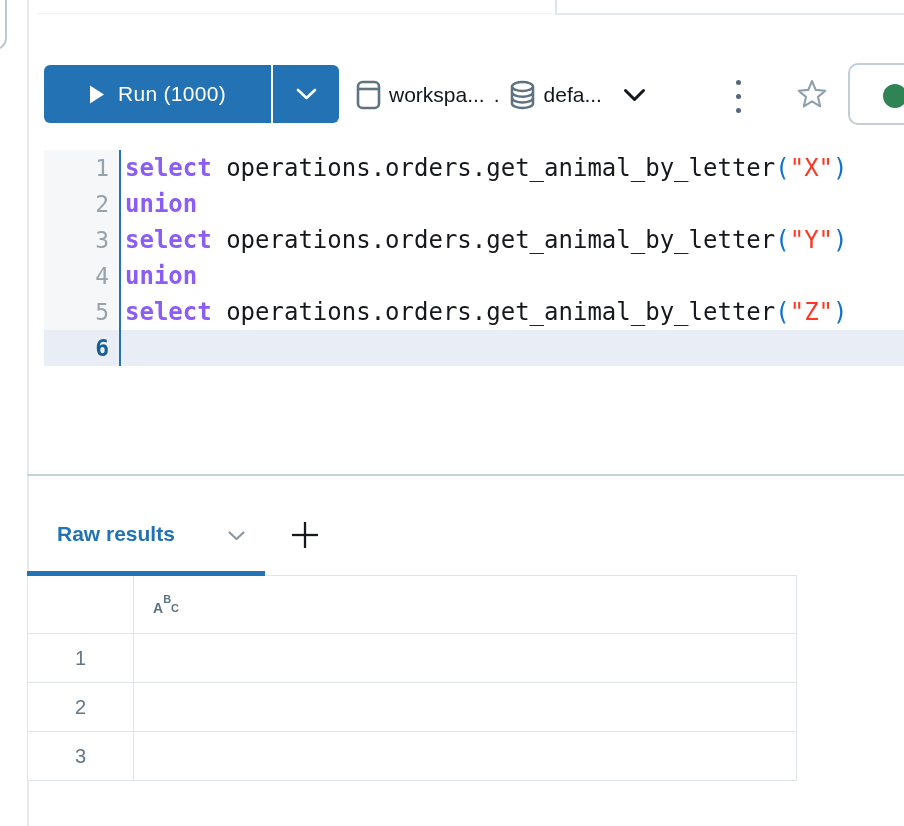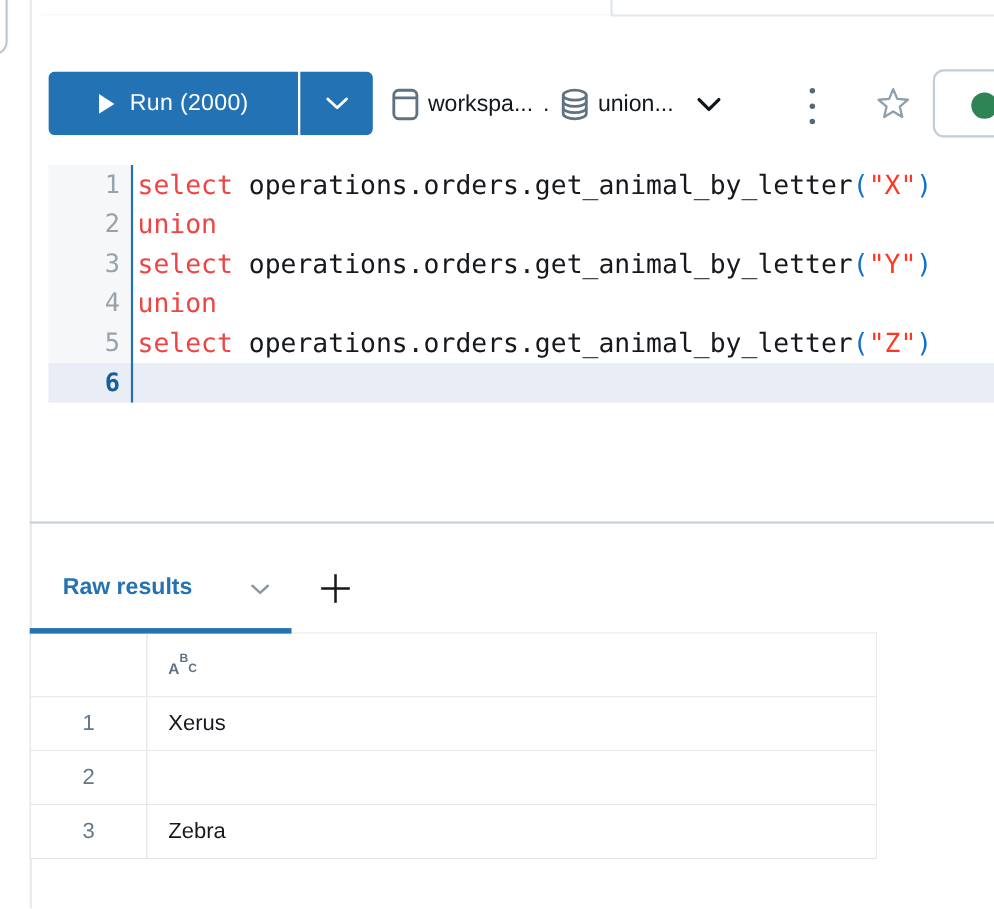--- a/index.html
+++ b/index.html
@@ -48,21 +48,21 @@
   
   .editor { left:44px; top:150px; width:860px; }
   .ed-row { display:flex; height:36px; }
   .ed-row.active { background:#e9edf6; }
   .ed-gutter { width:75px; background:#f6f7f9; text-align:right; padding-right:10px;
     font-family:"DejaVu Sans Mono", monospace; font-size:23px; line-height:36px; color:#98a2ab; }
   .ed-row.active .ed-gutter { background:transparent; color:#175e97; font-weight:bold; }
   .ed-code { flex:1; padding-left:6px; font-family:"DejaVu Sans Mono", monospace;
     font-size:24px; line-height:36px; white-space:pre; }
   .gutter-border { left:119px; top:150px; width:2px; height:216px; background:#2272b4; }
-  .tok-kw { color:#ef4444; }
+  .tok-kw { color:#8b5cf6;font-weight:bold; }
   .tok-id { color:#15181c; }
   .tok-pr { color:#0e71d0; }
   .tok-str { color:#ff3621; }
 
   
   .section-divider { left:27px; top:474px; width:877px; height:2px; background:#c7d1d8; }
   .results-tab { left:57px; top:522px; display:flex; align-items:flex-start; cursor:pointer; }
   .results-tab-label { color:#2272b4; font-size:21px; font-weight:600; }
   .results-tab-caret { left:227px; top:530px; cursor:pointer; }
   .add-tab-btn { left:291px; top:521px; width:28px; height:28px; cursor:pointer; }
@@ -91,21 +91,21 @@
 <div class="abs tab-vline"></div>
 <div class="abs tab-hline"></div>
 
 <div class="abs run-split">
   <div class="run-main">
     <span style="display:flex;">
       <svg width="16" height="19" viewBox="0 0 16 19">
           <polygon points="1,0.5 15,9.5 1,18.5" fill="#ffffff"></polygon>
         </svg>
     </span>
-    <span class="run-label">Run (2000)</span>
+    <span class="run-label">Run (1000)</span>
   </div>
   <div class="run-divider"></div>
   <div class="run-caret">
     <span style="display:flex;">
       <svg width="21" height="13" viewBox="0 0 21 13">
           <path d="M2 2 L10.5 10 L19 2" fill="none" stroke="#ffffff" stroke-width="2.6" stroke-linecap="round" stroke-linejoin="round"></path>
         </svg>
     </span>
   </div>
 </div>
@@ -120,21 +120,21 @@
   <span class="ctx-label">workspa...</span>
   <span class="ctx-dot">.</span>
   <span style="display:flex;">
     <svg width="27" height="30" viewBox="0 0 27 30">
       <ellipse cx="13.5" cy="6.5" rx="10.5" ry="4.5" fill="none" stroke="#5f7281" stroke-width="2.5"></ellipse>
       <path d="M3 6.5 V23.5 a10.5 4.5 0 0 0 21 0 V6.5" fill="none" stroke="#5f7281" stroke-width="2.5"></path>
       <path d="M3 12.2 a10.5 4.5 0 0 0 21 0" fill="none" stroke="#5f7281" stroke-width="2.5"></path>
       <path d="M3 17.9 a10.5 4.5 0 0 0 21 0" fill="none" stroke="#5f7281" stroke-width="2.5"></path>
     </svg>
   </span>
-  <span class="ctx-label">union...</span>
+  <span class="ctx-label">defa...</span>
   <span class="ctx-caret">
     <svg width="23" height="15" viewBox="0 0 23 15">
         <path d="M2.5 2.5 L11.5 11.5 L20.5 2.5" fill="none" stroke="#11171c" stroke-width="3" stroke-linecap="round" stroke-linejoin="round"></path>
       </svg>
   </span>
 </div>
 
 <div class="abs kebab-btn">
   <i></i>
     <i></i>
@@ -210,23 +210,21 @@
       <span class="abc-icon">
         <span class="la">A</span>
           <span class="lb">B</span>
           <span class="lc">C</span>
       </span>
     </div>
   </div>
   <div id="rtable-body">
       <div class="rt-row body">
         <div class="rt-numcol">1</div>
-        <div class="rt-datacol">Xerus</div>
       </div>
       <div class="rt-row body">
         <div class="rt-numcol">2</div>
       </div>
       <div class="rt-row body">
         <div class="rt-numcol">3</div>
-        <div class="rt-datacol">Zebra</div>
       </div>
     </div>
 </div>
 
 </body></html>

